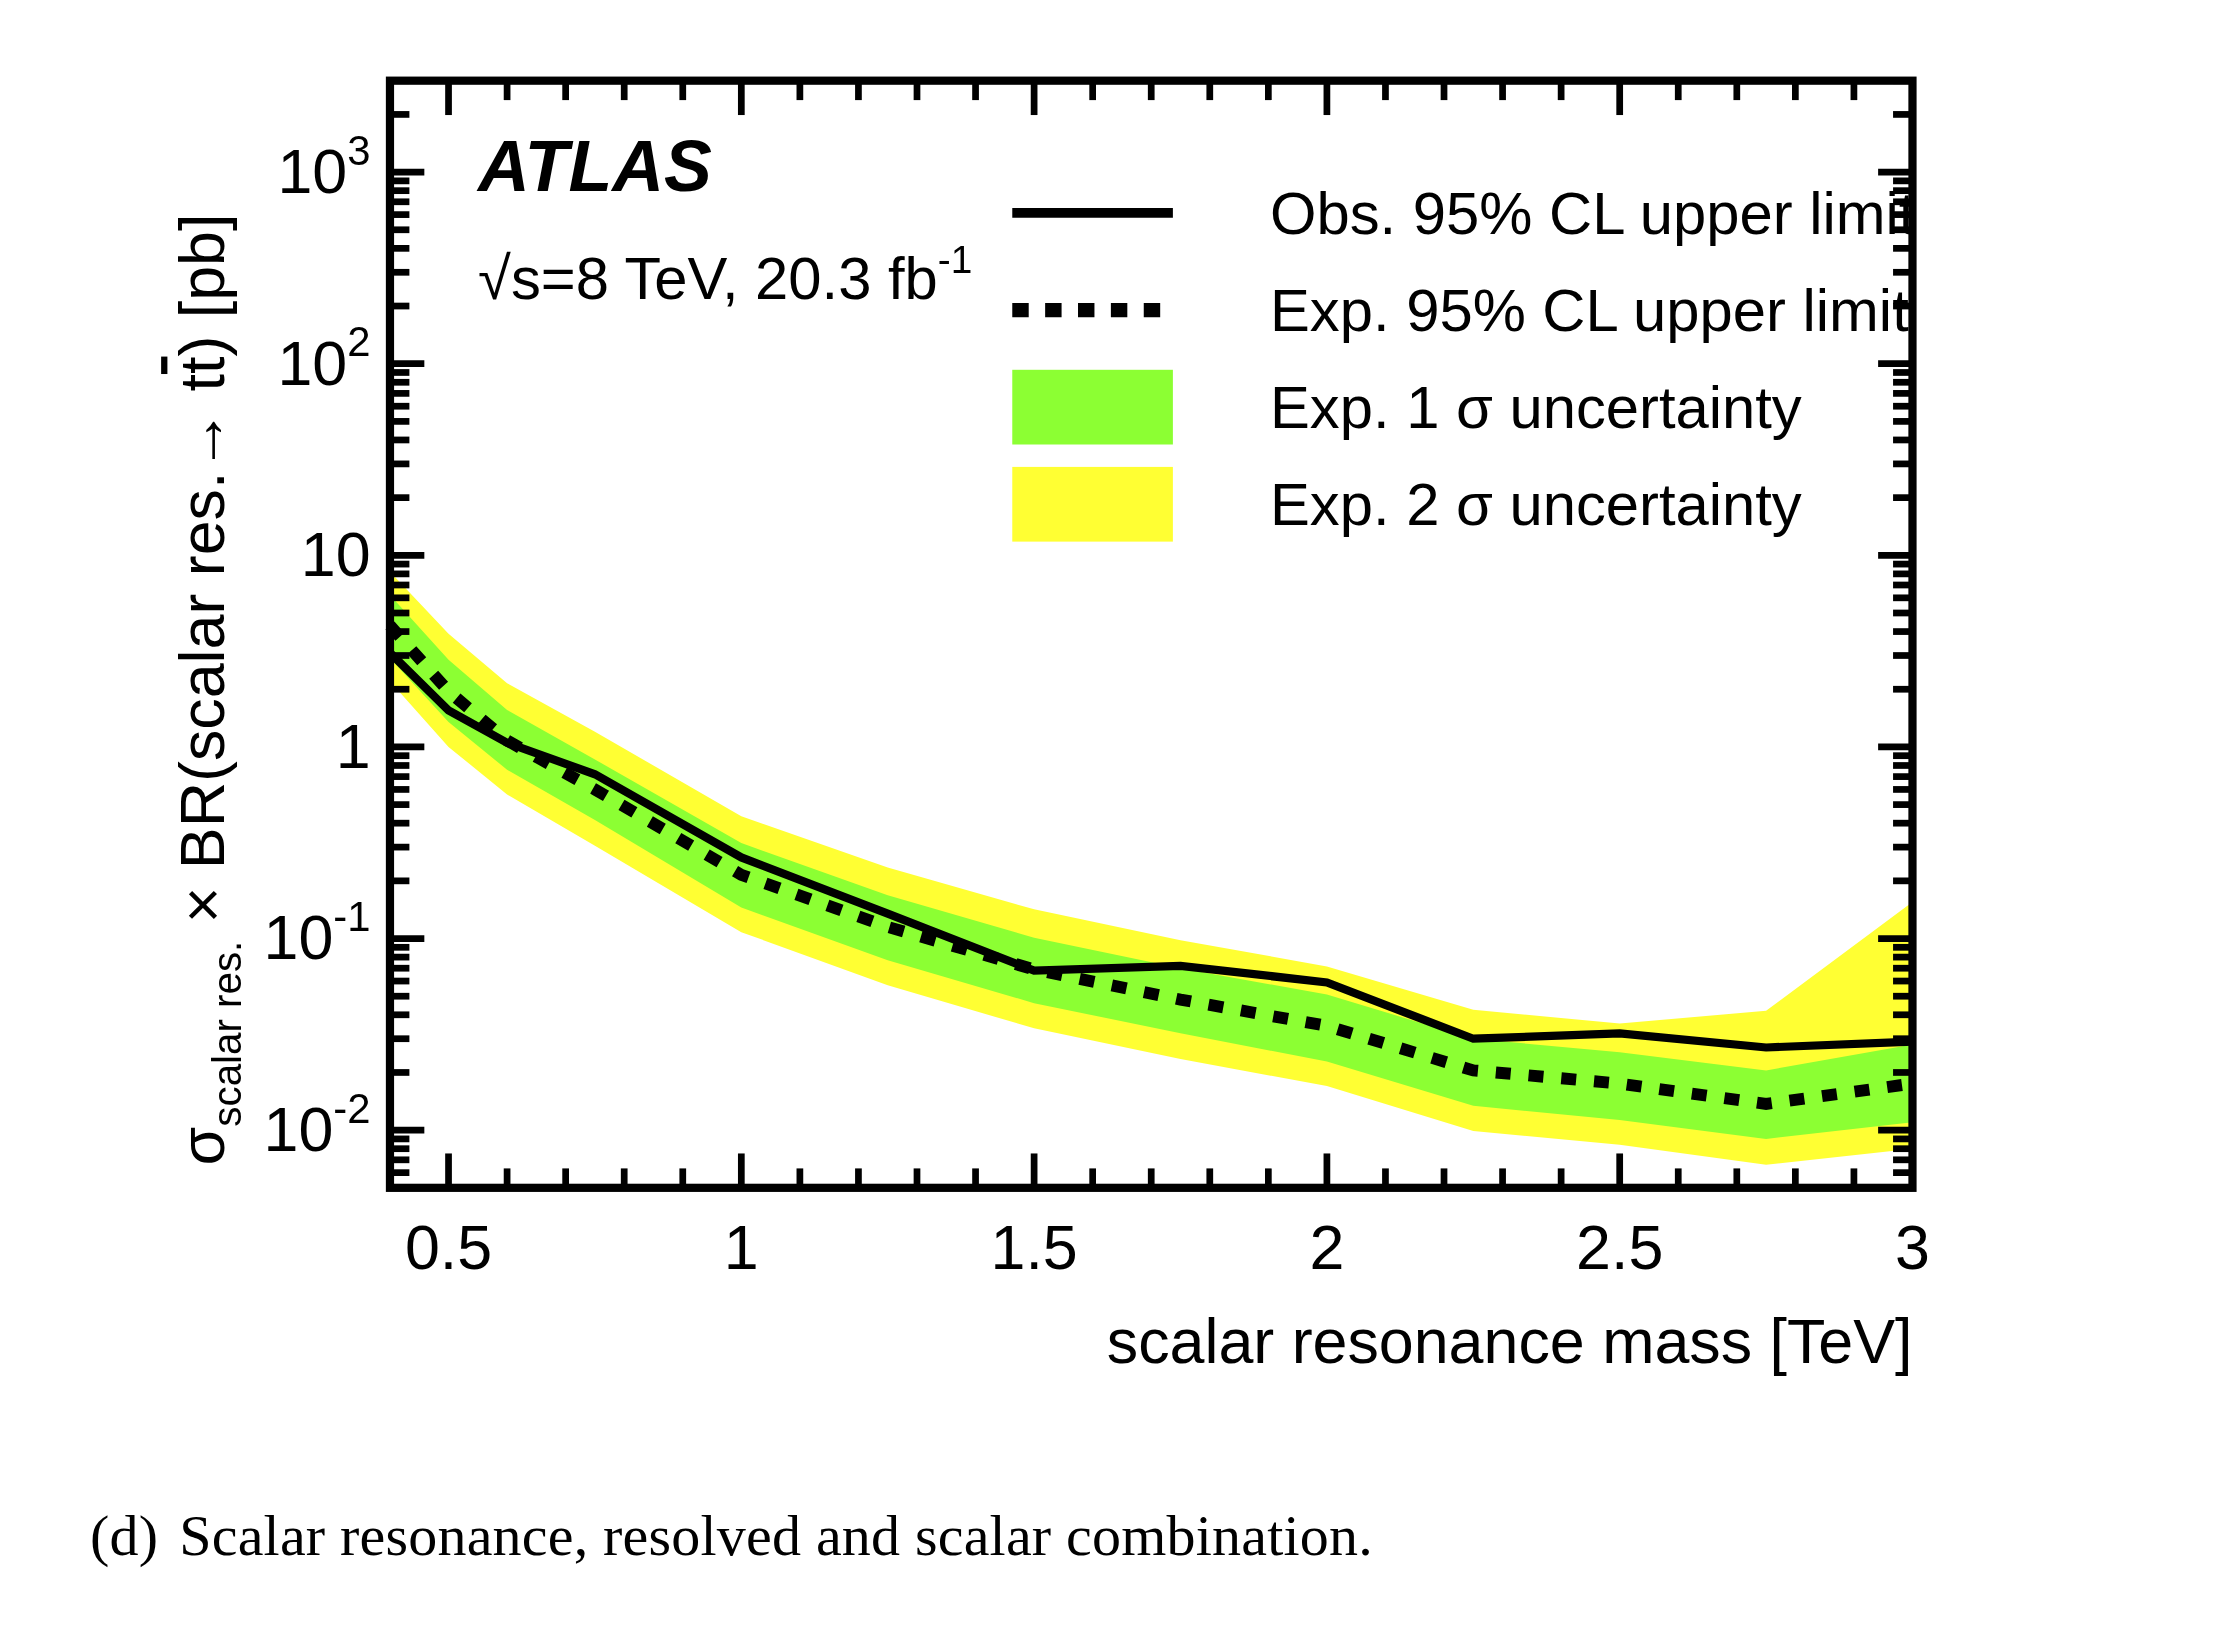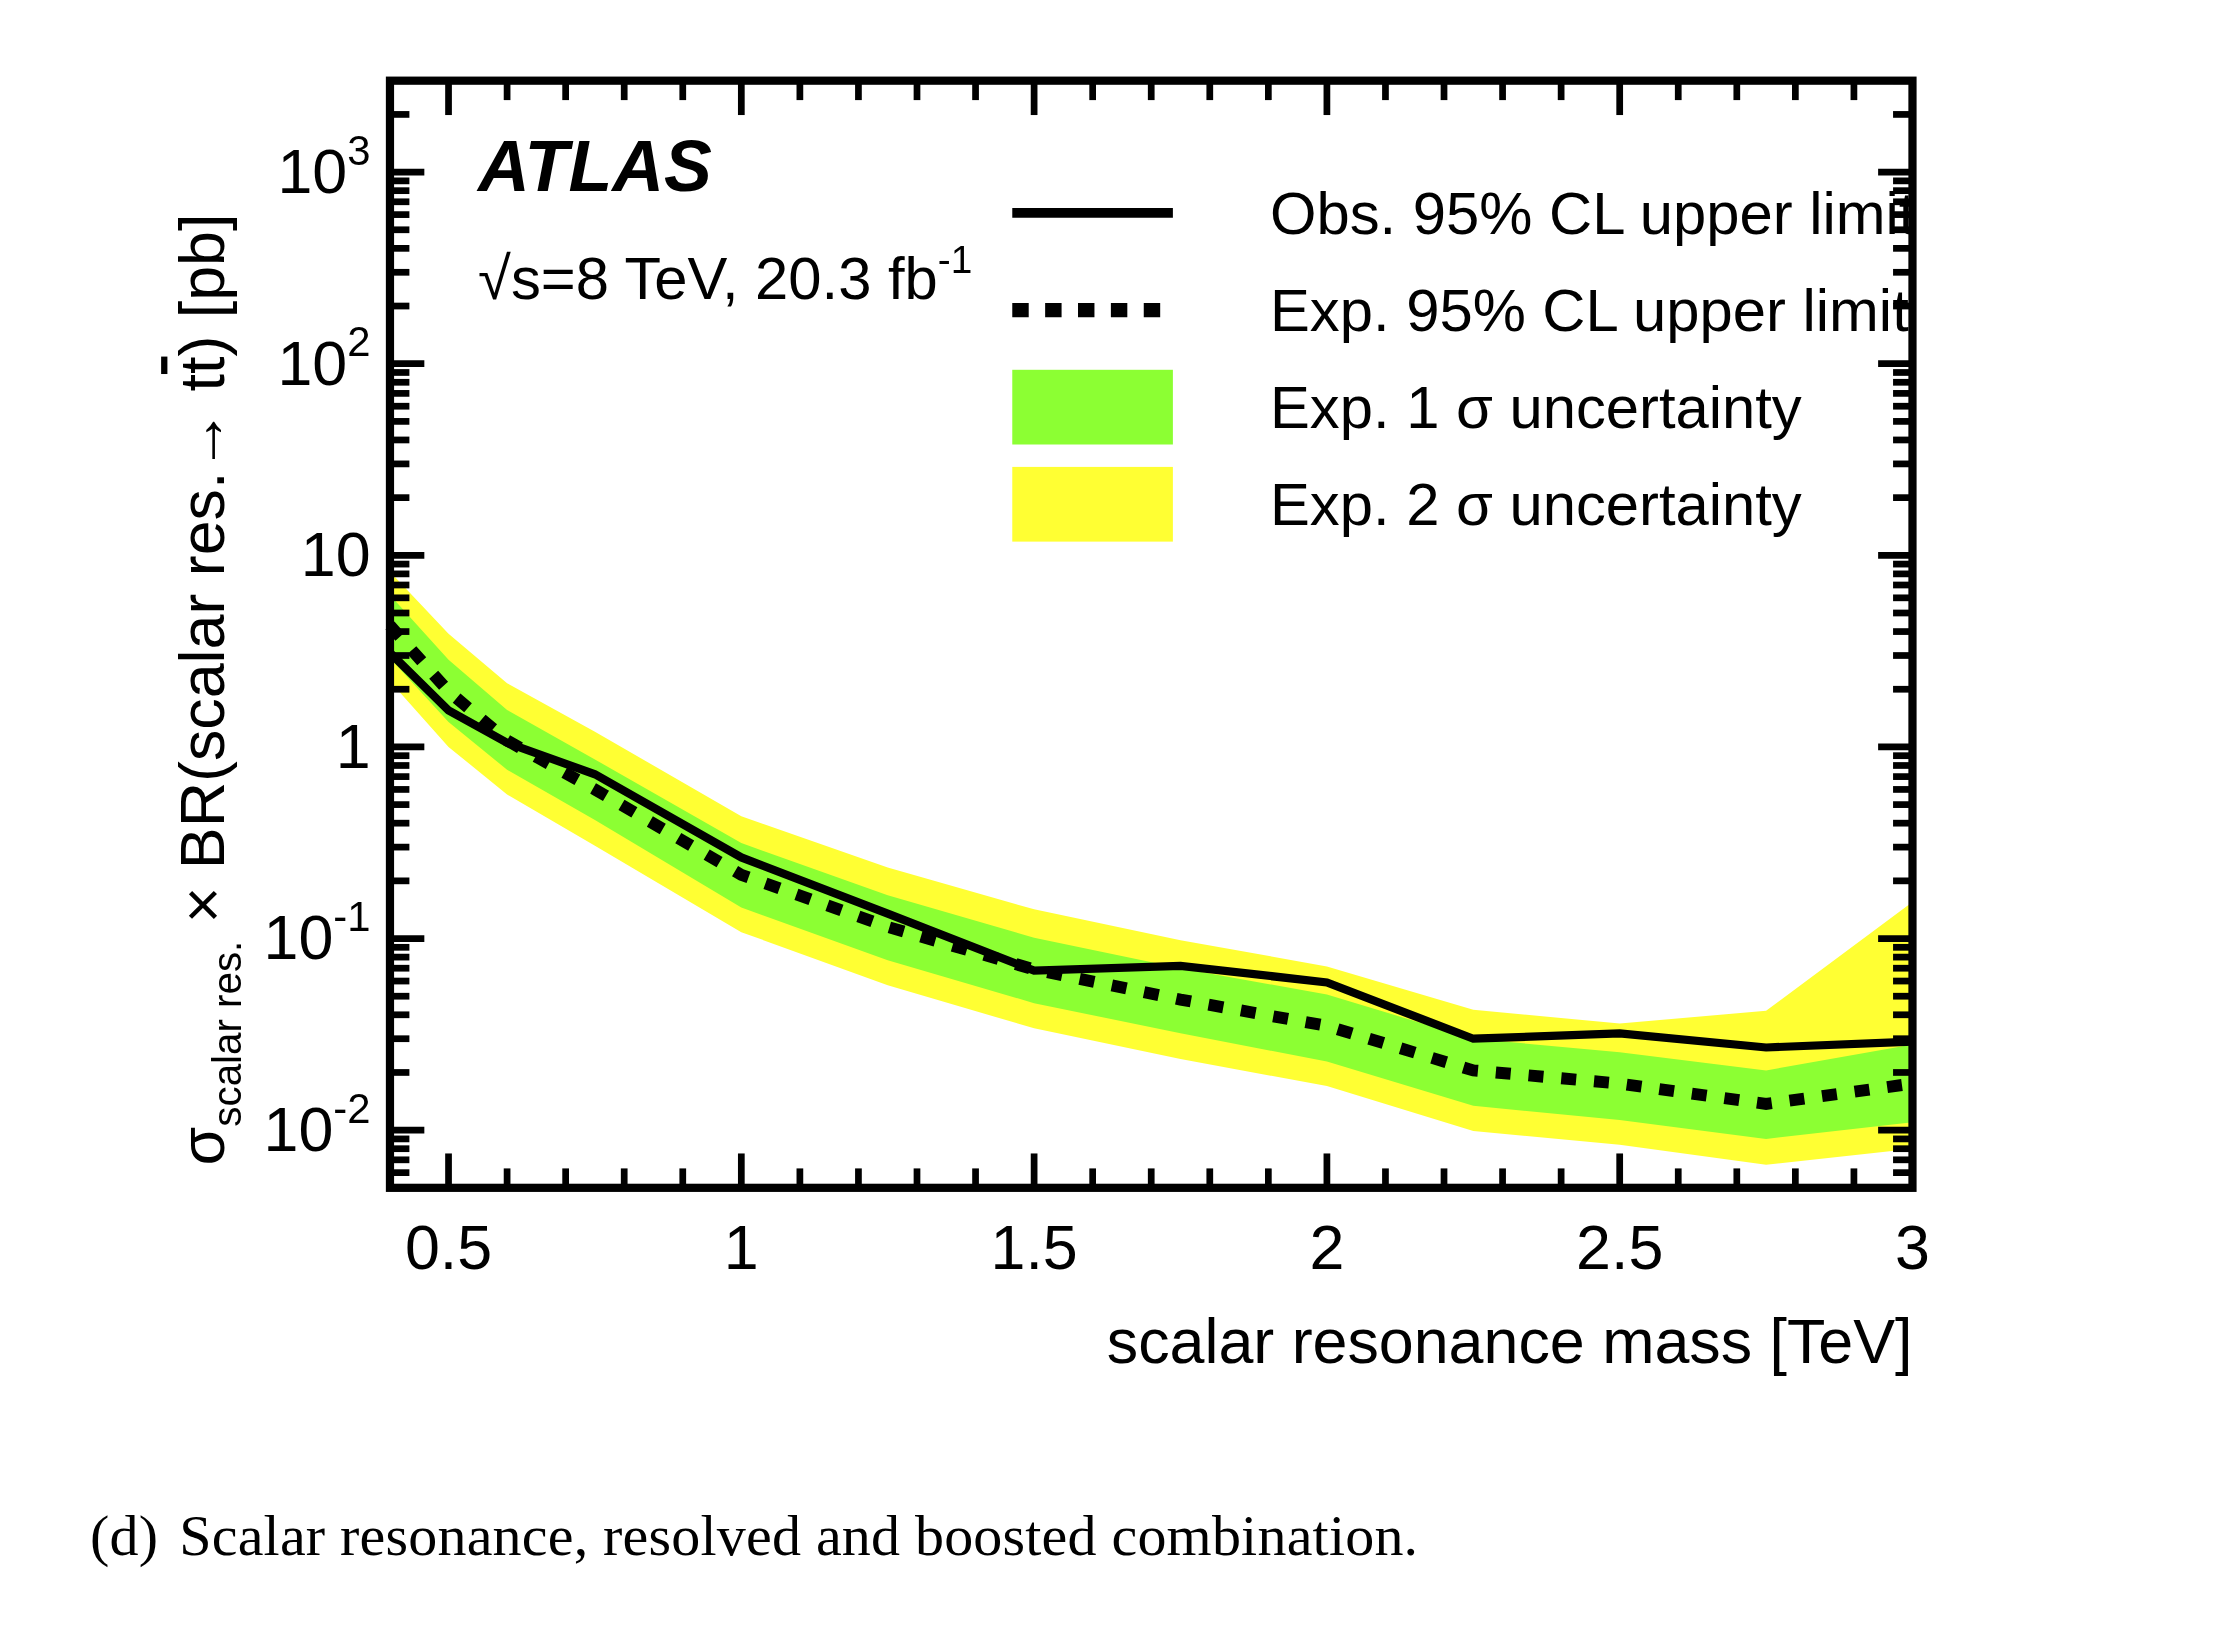--- a/index.html
+++ b/index.html
@@ -263,15 +263,15 @@
         <text x="1700" y="573" font-size="80" fill="#000" class="axis-text">Exp. 1 σ uncertainty</text>
         <g>
           <rect x="1355" y="625" width="215" height="100" fill="#FFFF33" stroke="none"></rect>
         </g>
         <text x="1700" y="703" font-size="80" fill="#000" class="axis-text">Exp. 2 σ uncertainty</text>
       </g>
   </svg>
 </div>
 
 <div class="caption">
-  <span class="cap-tag">(d)</span><span>Scalar resonance, resolved and boosted combination.</span>
+  <span class="cap-tag">(d)</span><span>Scalar resonance, resolved and scalar combination.</span>
 </div>
 
 
 </body></html>

